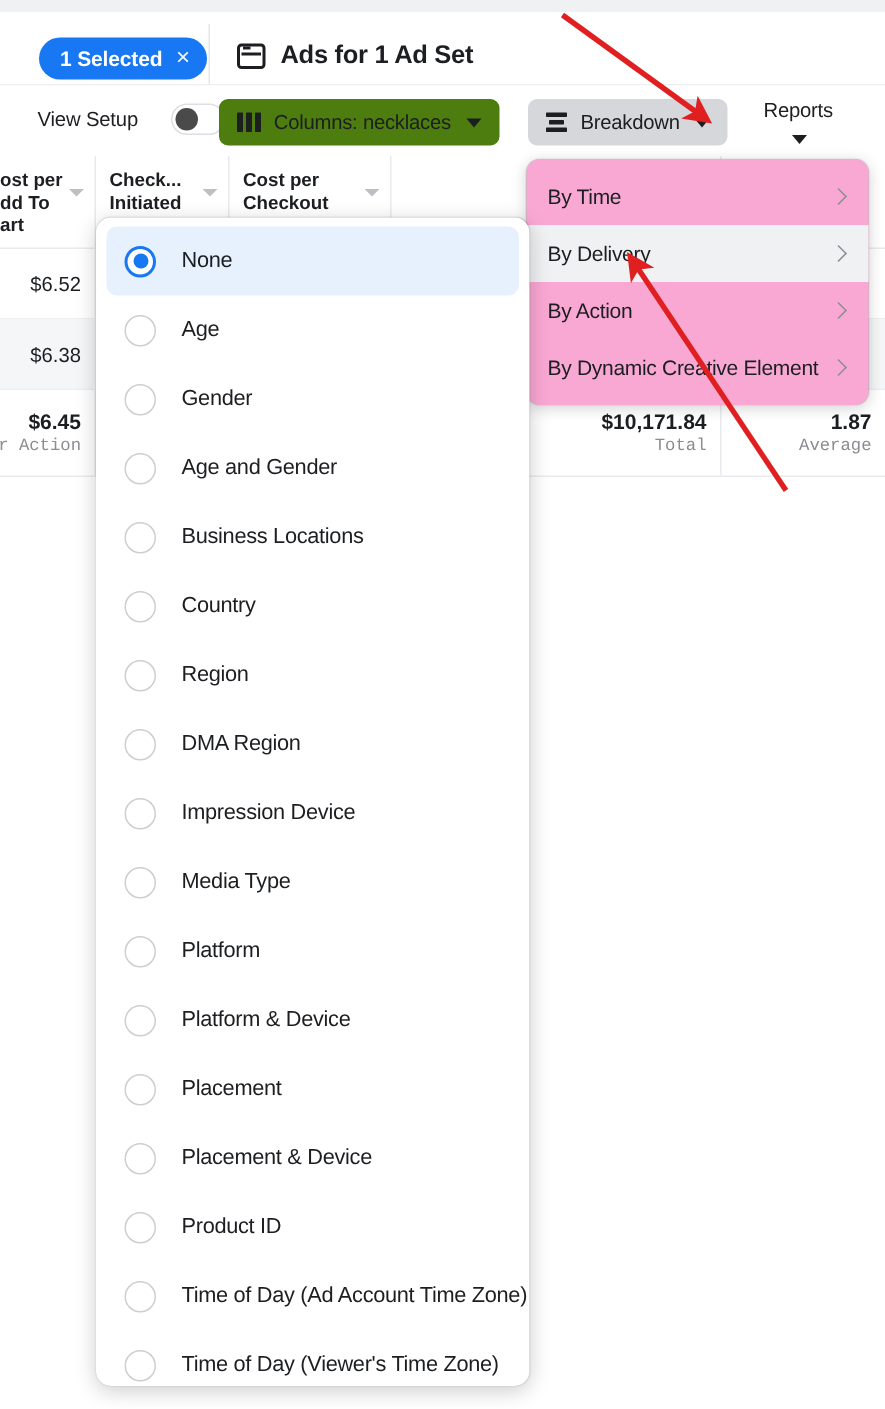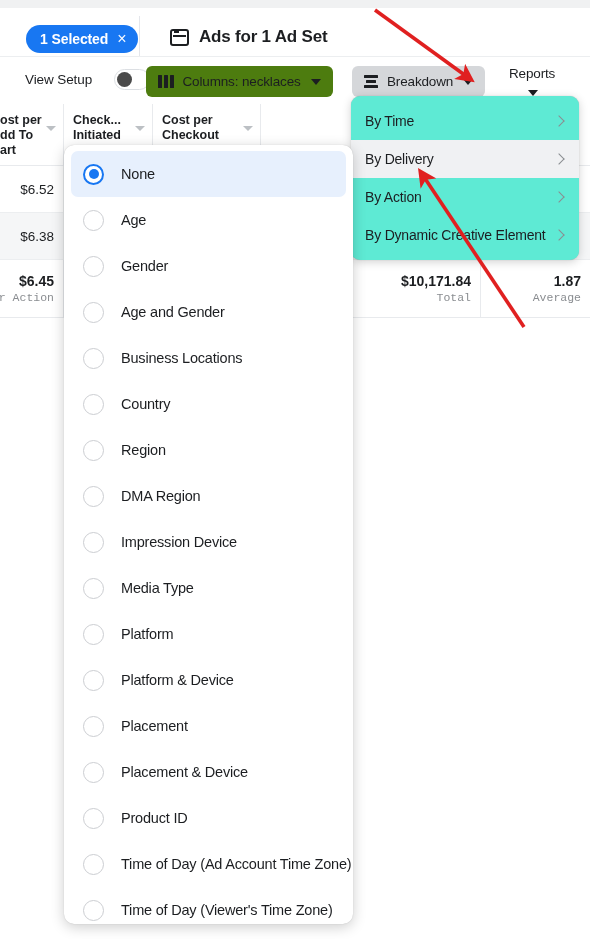--- a/index.html
+++ b/index.html
@@ -34,21 +34,21 @@
   }
   .sel-pill .xmark {
     font-size:16px; font-weight:400; line-height:1; opacity:.95; margin-top:-1px;
   }
   .divider-v {
     position:absolute; left:139px; top:8px; width:1px; height:48px;
     background:#e4e6eb;
   }
   .title-group {
     position:absolute; left:158px; top:19px;
-    display:flex; align-items:center; gap:10px;margin-left:12px;
+    display:flex; align-items:center; gap:10px;
   }
   .win-icon {
     width:19px; height:17px; border:2px solid #1c1e21; border-radius:3px;
     position:relative; flex:0 0 auto;
   }
   .win-icon:before {
     content:""; position:absolute; left:1px; right:1px; top:1px; height:3px;
     border-bottom:2px solid #1c1e21;
   }
   .win-icon:after {
@@ -144,22 +144,22 @@
   .cell .sub { font-size:11.5px; color:#8a8d91; margin-top:2px;font-family:Liberation Mono, monospace; }
   .c0 { left:-18px; width:82px; }
   .c1 { left:64px;  width:89px; }
   .c2 { left:153px; width:108px; }
   .c3 { left:261px; width:75px; }
   .c4 { left:336px; width:145px; }
   .c5 { left:481px; width:109px; border-right:none !important; }
 
   
   .flyout {
-    position:absolute; left:351px; top:96px; width:228px;
-    background:#5eead4; border-radius:9px;
+    position:absolute; left:351px; top:106px; width:228px;
+    background:#f9a8d4; border-radius:9px;
     box-shadow: 0 2px 10px rgba(0,0,0,.18), 0 0 1px rgba(0,0,0,.25);
     padding:6px 0 6px 0; z-index:40;
   }
   .fly-item {
     position:relative; height:38px; display:flex; align-items:center;
     padding:0 13px 0 14px; font-size:14px; color:#1c1e21; cursor:pointer;
     letter-spacing:-.2px;
   }
   .fly-item.hl { background:#f0f1f3; }
   .fly-item .lbl { flex:1 1 auto; white-space:nowrap; }

